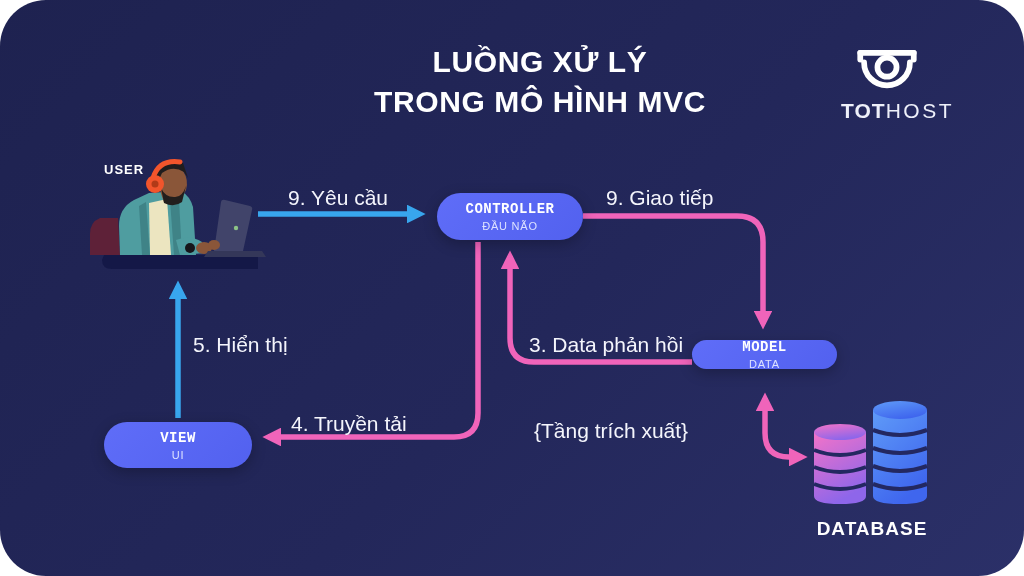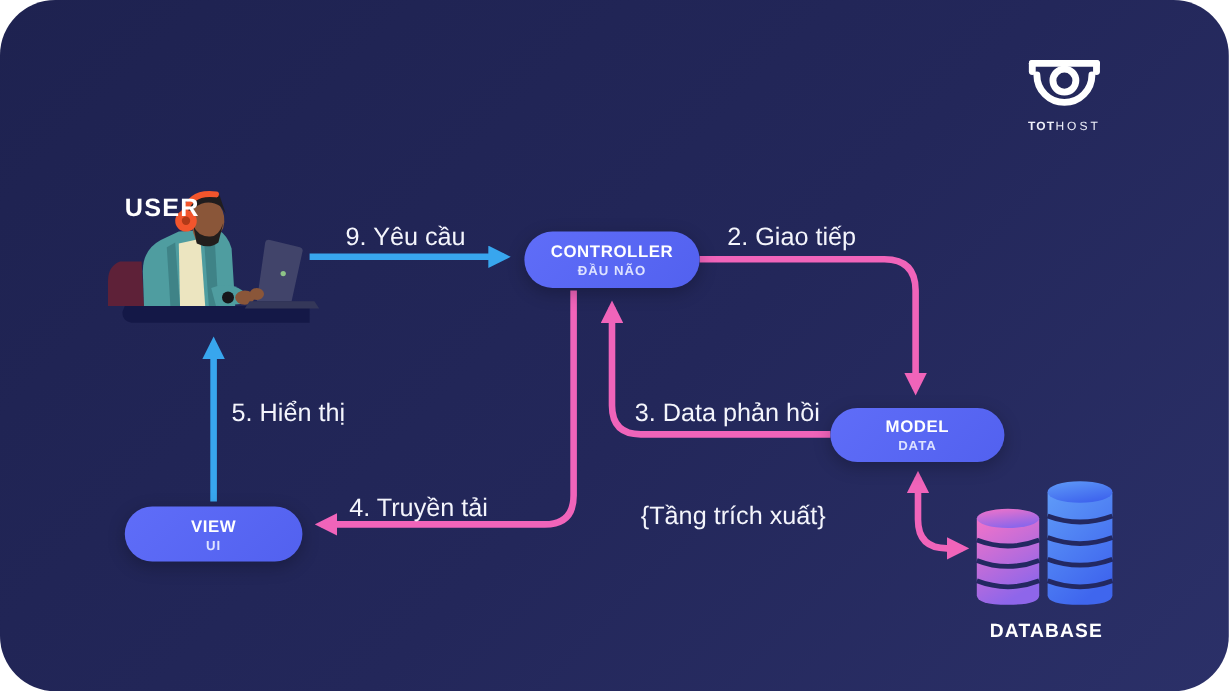--- a/index.html
+++ b/index.html
@@ -7,43 +7,43 @@
   .card {
     position:absolute; left:0; top:0; width:1024px; height:576px;
     border-radius:46px;
     background:linear-gradient(135deg,#1e2250 0%, #23275a 55%, #2b3068 100%);
   }
   .title {
     position:absolute; top:42px; left:56px; right:0; text-align:center;
     color:#ffffff; font-size:30px; font-weight:800; line-height:1.33; letter-spacing:0.6px;
   }
   .logo { position:absolute; top:48px; left:841px; width:92px; text-align:center; color:#eef0fa; }
-  .logo-text { font-size:10px; margin-top:1px; white-space:nowrap; }
+  .logo-text { font-size:21px; margin-top:1px; white-space:nowrap; }
   .logo-text .lt-bold { font-weight:bold; letter-spacing:1px; }
   .logo-text .lt-light { font-weight:normal; letter-spacing:2.5px; }
-  .user-label { position:absolute; left:104px; top:162px; color:#ffffff; font-weight:bold; font-size:21px; letter-spacing:1px; }
+  .user-label { position:absolute; left:104px; top:162px; color:#ffffff; font-weight:bold; font-size:13px; letter-spacing:1px; }
   .node {
     position:absolute; display:flex; flex-direction:column; align-items:center; justify-content:center;
     background:linear-gradient(135deg,#5f6df8,#5261ef); border-radius:24px; color:#ffffff;
     box-shadow:0 4px 14px rgba(0,0,0,0.25);
   }
-  .node-title { font-weight:bold; font-size:14px; letter-spacing:0.5px; }
-  .node-sub { font-size:11px; color:#dde2ff; letter-spacing:0.8px; margin-top:3px;font-weight:bold; }
+  .node-title { font-weight:bold; font-size:14px; letter-spacing:0.5px;font-family:Liberation Mono, monospace; }
+  .node-sub { font-size:11px; color:#dde2ff; letter-spacing:0.8px; margin-top:3px; }
   .node-controller { left:437px; top:193px; width:146px; height:47px; }
-  .node-model { left:692px; top:340px; width:145px; height:45px; }
+  .node-model { left:692px; top:340px; width:145px; height:29px; }
   .node-view { left:104px; top:422px; width:148px; height:46px;text-align:center; }
   .flow-label { position:absolute; color:#f4f5fc; font-size:21px; white-space:nowrap; }
   .lbl-1 { left:288px; top:186px; }
   .lbl-2 { left:606px; top:186px; }
   .lbl-3 { left:529px; top:333px; }
   .lbl-4 { left:291px; top:412px;text-align:center; }
   .lbl-5 { left:193px; top:333px; }
   .lbl-extract { left:534px; top:419px;text-align:center; }
   .db-label { position:absolute; left:806px; top:518px; width:132px; text-align:center;
-    color:#ffffff; font-weight:bold; font-size:16px; letter-spacing:1px; }
+    color:#ffffff; font-weight:bold; font-size:19px; letter-spacing:1px; }
   svg { position:absolute; overflow:visible; }
   .overlay { left:0; top:0; }
 </style>
 </head>
 <body>
 
 <div class="card">
 
   <svg class="user-illustration" style="left:86px; top:156px;" width="180" height="118" viewBox="0 0 180 118">
 
@@ -88,35 +88,39 @@
       </marker>
     </defs>
     <path d="M258,214 H420" stroke="#38a6ee" stroke-width="5.5" fill="none" marker-end="url(#arrBlue)"></path>
     <path d="M178,418 V286" stroke="#38a6ee" stroke-width="5.5" fill="none" marker-end="url(#arrBlue)"></path>
     <path d="M583,216 H737 Q763,216 763,242 V324" stroke="#f064ba" stroke-width="5.5" fill="none" marker-end="url(#arrPink)"></path>
     <path d="M692,362 H534 Q510,362 510,338 V256" stroke="#f064ba" stroke-width="5.5" fill="none" marker-end="url(#arrPink)"></path>
     <path d="M478,242 V413 Q478,437 454,437 H268" stroke="#f064ba" stroke-width="5.5" fill="none" marker-end="url(#arrPink)"></path>
     <path d="M765,398 V433 Q765,457 789,457 H802" stroke="#f064ba" stroke-width="5.5" fill="none" marker-start="url(#arrPink)" marker-end="url(#arrPink)"></path>
   </svg>
 
+  <div class="title">
+    <div>LUỒNG XỬ LÝ</div>
+    <div>TRONG MÔ HÌNH MVC</div>
+  </div>
 
   <div class="logo">
     <svg style="position:static;" width="86" height="46" viewBox="0 0 90 48">
       <rect x="14" y="2" width="62" height="6" rx="3" fill="#ffffff"></rect>
       <rect x="14" y="2" width="6" height="13" rx="3" fill="#ffffff"></rect>
       <rect x="70" y="2" width="6" height="13" rx="3" fill="#ffffff"></rect>
       <circle cx="45" cy="20" r="10" stroke="#ffffff" stroke-width="6" fill="none"></circle>
       <path d="M21,15 A24,24 0 0 0 69,15" stroke="#ffffff" stroke-width="6" fill="none" stroke-linecap="round"></path>
     </svg>
     <div class="logo-text"><span class="lt-bold">TOT</span><span class="lt-light">HOST</span></div>
   </div>
 
   <div class="user-label">USER</div>
   <div class="flow-label lbl-1">9. Yêu cầu</div>
-  <div class="flow-label lbl-2">2. Giao tiếp</div>
+  <div class="flow-label lbl-2">9. Giao tiếp</div>
   <div class="flow-label lbl-3">3. Data phản hồi</div>
   <div class="flow-label lbl-4">4. Truyền tải</div>
   <div class="flow-label lbl-5">5. Hiển thị</div>
   <div class="flow-label lbl-extract">{Tầng trích xuất}</div>
 
   <div class="node node-controller">
     <div class="node-title">CONTROLLER</div>
     <div class="node-sub">ĐẦU NÃO</div>
   </div>
   <div class="node node-model">

